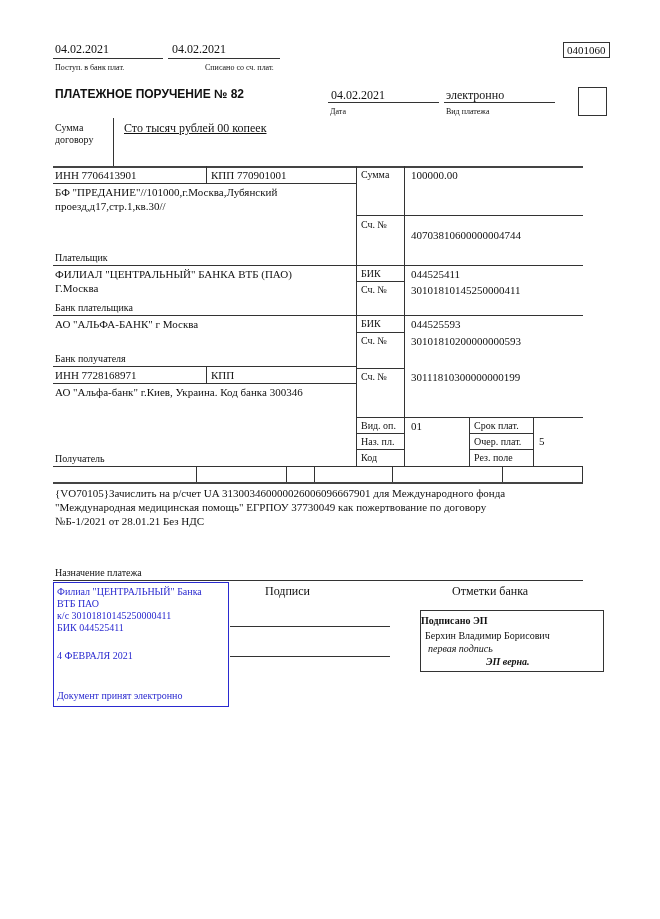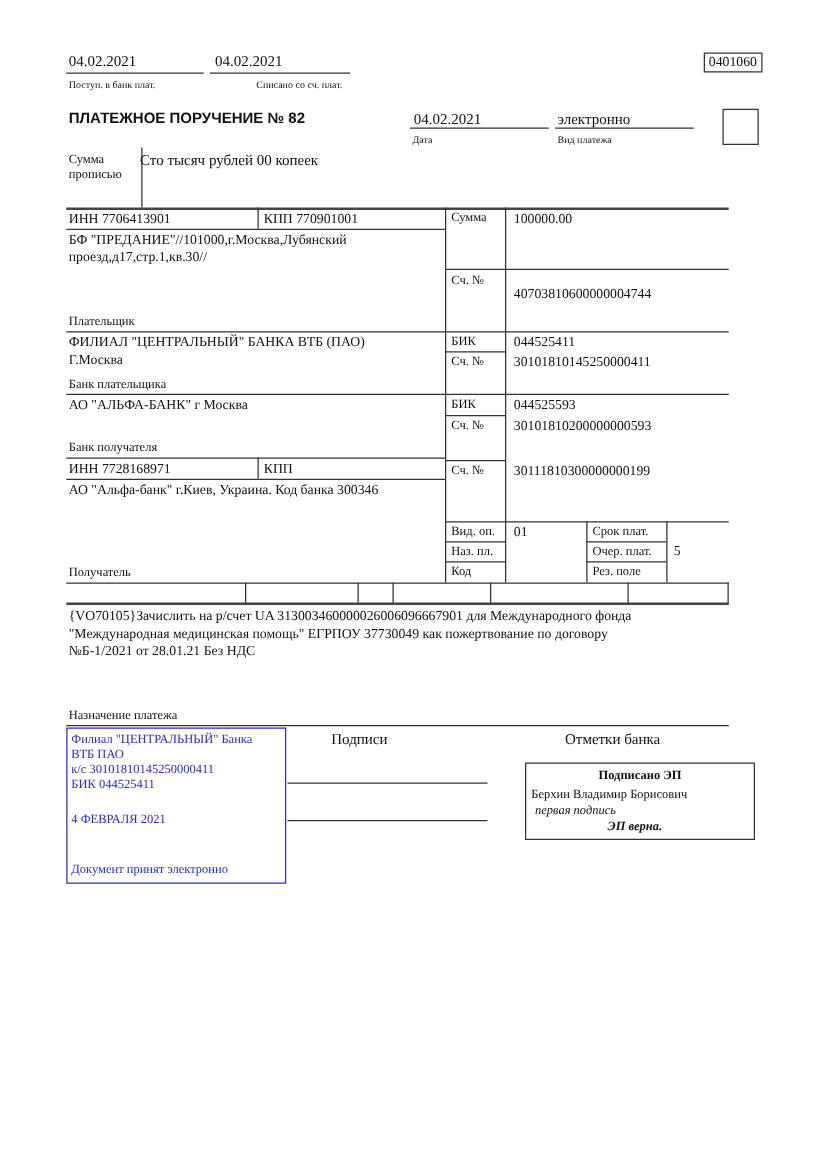--- a/index.html
+++ b/index.html
@@ -35,23 +35,23 @@
 <div class="hl" style="left:328px;top:102px;width:111px;"></div>
 <div class="a s" style="left:330px;top:107px;">Дата</div>
 
 <div class="a t" style="left:446px;top:88px;font-size:12px;">электронно</div>
 <div class="hl" style="left:444px;top:102px;width:111px;"></div>
 <div class="a s" style="left:446px;top:107px;">Вид платежа</div>
 
 <div class="a" style="left:578px;top:87px;width:27px;height:27px;border:1px solid #333;"></div>
 
 <div class="a sm" style="left:55px;top:122px;">Сумма</div>
-<div class="a sm" style="left:55px;top:134px;">прописью</div>
+<div class="a sm" style="left:55px;top:134px;">договору</div>
 <div class="vl" style="left:113px;top:118px;height:48px;"></div>
-<div class="a t" style="left:112px;top:121px;font-size:12px;">Сто тысяч рублей 00 копеек</div>
+<div class="a t" style="left:124px;top:121px;font-size:12px;text-decoration:underline;">Сто тысяч рублей 00 копеек</div>
 
 <div class="hlt" style="left:53px;top:166px;width:530px;"></div>
 <div class="vl" style="left:356px;top:166px;height:300px;"></div>
 <div class="vl" style="left:404px;top:166px;height:300px;"></div>
 <div class="vl" style="left:206px;top:166px;height:17px;"></div>
 <div class="hl" style="left:53px;top:183px;width:303px;"></div>
 <div class="hl" style="left:356px;top:215px;width:227px;"></div>
 <div class="hl" style="left:53px;top:265px;width:530px;"></div>
 <div class="hl" style="left:356px;top:281px;width:48px;"></div>
 <div class="hl" style="left:53px;top:315px;width:530px;"></div>
@@ -133,17 +133,17 @@
 <div class="a stamp" style="left:53px;top:582px;width:174px;height:123px;">
   <div style="position:absolute;left:3px;top:3px;">Филиал "ЦЕНТРАЛЬНЫЙ" Банка</div>
   <div style="position:absolute;left:3px;top:15px;">ВТБ ПАО</div>
   <div style="position:absolute;left:3px;top:27px;">к/с 30101810145250000411</div>
   <div style="position:absolute;left:3px;top:39px;">БИК 044525411</div>
   <div style="position:absolute;left:3px;top:67px;">4 ФЕВРАЛЯ 2021</div>
   <div style="position:absolute;left:3px;top:107px;">Документ принят электронно</div>
 </div>
 
 <div class="a ep" style="left:420px;top:610px;width:182px;height:60px;">
-  <div style="position:absolute;left:0;right:0;top:4px;text-align:center;font-weight:bold;">Подписано ЭП</div>
+  <div style="position:absolute;left:0;right:0;top:4px;font-weight:bold;">Подписано ЭП</div>
   <div style="position:absolute;left:4px;top:19px;white-space:nowrap;">Берхин Владимир Борисович</div>
   <div style="position:absolute;left:7px;top:32px;font-style:italic;">первая подпись</div>
   <div style="position:absolute;left:65px;top:45px;font-weight:bold;font-style:italic;">ЭП верна.</div>
 </div>
 
 </body></html>

